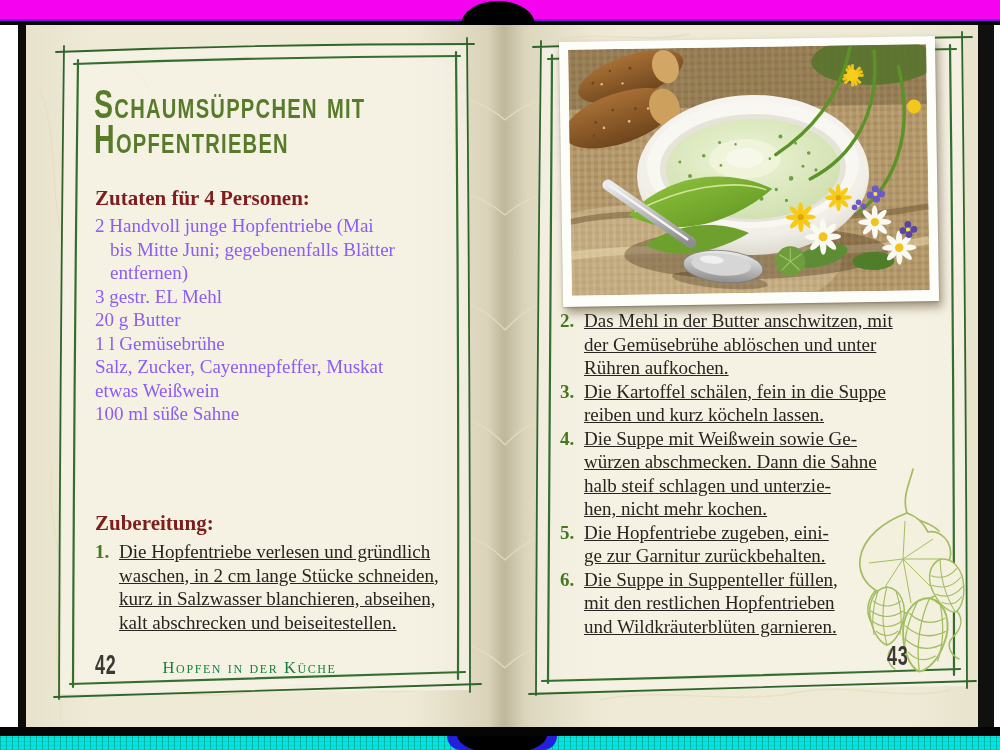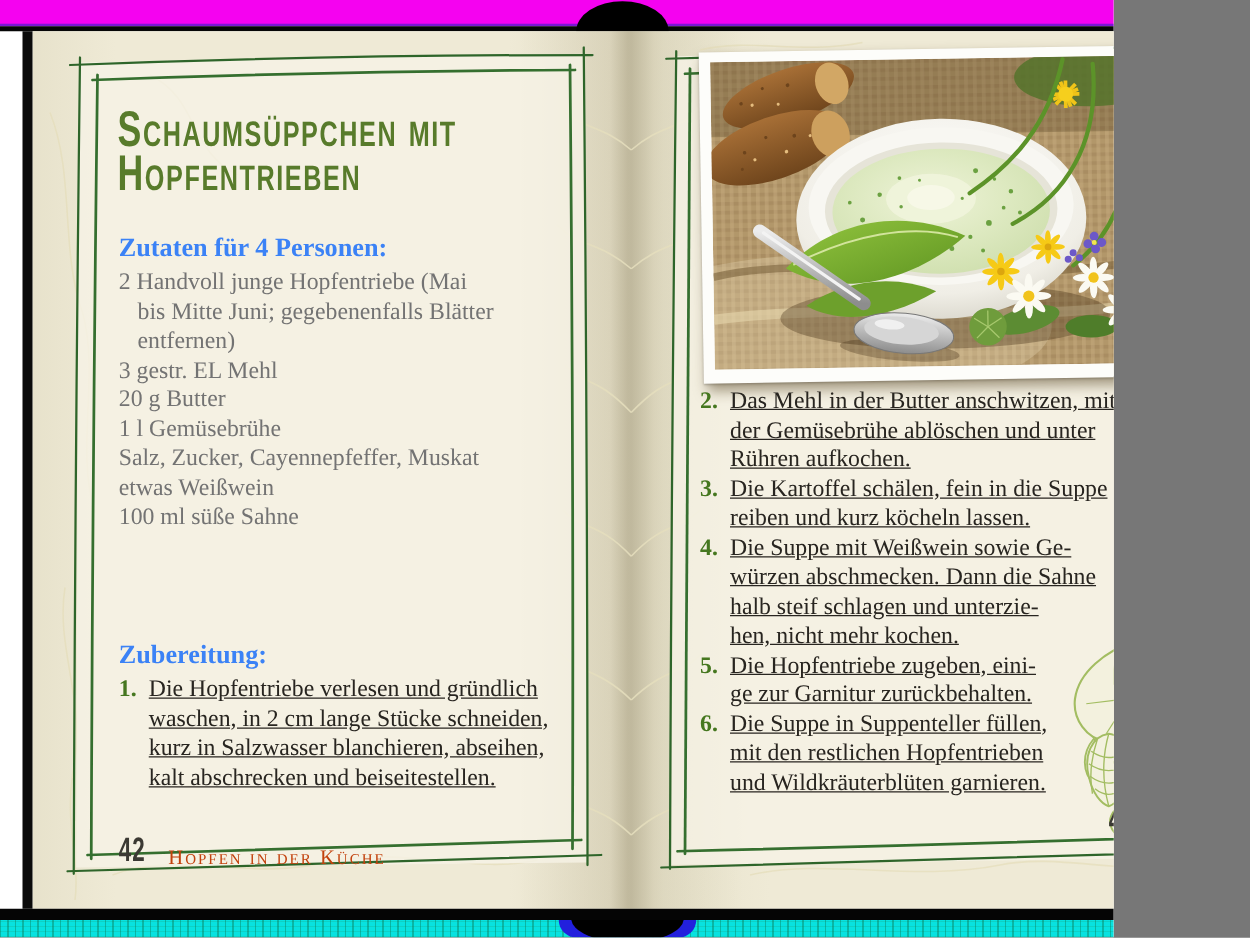--- a/index.html
+++ b/index.html
@@ -1,16 +1,16 @@
 <!DOCTYPE html>
 <html><head>
 <meta charset="utf-8">
 <style>
   html,body{margin:0;padding:0;background:#777;}
-  .screen{position:relative;width:891px;height:750px;background:#ffffff;overflow:hidden;
+  .screen{position:relative;width:1000px;height:750px;background:#ffffff;overflow:hidden;
           font-family:"Liberation Serif",serif;}
 
   
   .band-magenta{position:absolute;left:0;top:0;width:100%;height:21px;background:#f502f0;}
   .band-magenta::after{content:"";position:absolute;left:0;bottom:0;width:100%;height:2px;background:#3a22c4;opacity:.65;}
   .band-topblack{position:absolute;left:0;top:21px;width:100%;height:4px;background:#060606;}
   .notch-top{position:absolute;left:0;top:0;width:100%;height:25px;overflow:hidden;pointer-events:none;}
   .notch-top .dome{position:absolute;left:461px;top:1px;width:74px;height:48px;background:#000;border-radius:50%;}
 
   .band-botblack{position:absolute;left:0;top:727px;width:100%;height:9px;background:#050505;}
@@ -33,35 +33,35 @@
   .photo{position:absolute;left:561px;top:39px;width:358px;height:246px;background:#fdfdfa;
          padding:8px 9px 11px 9px;transform:rotate(-0.9deg);transform-origin:center;
          box-shadow:3px 6px 10px rgba(80,62,28,.5),0 1px 2px rgba(0,0,0,.25);}
   .photo svg{display:block;}
 
   
   .abs{position:absolute;}
   .title{left:94px;top:86px;width:380px;color:#587b2b;font-family:"Liberation Sans",sans-serif;
          font-weight:bold;font-variant:small-caps;font-size:34px;line-height:30px;letter-spacing:1.5px;
          transform:scale(.84,1.18);transform-origin:left top;white-space:pre;}
-  .green-head{font-size:21px;font-weight:bold;color:#3b82f6;font-family:"Liberation Serif",serif;}
+  .green-head{font-size:21px;font-weight:bold;color:#7f1d1d;font-family:"Liberation Serif",serif;}
   .ing-heading{left:95px;top:186px;}
-  .ingredients{left:95px;top:214px;width:380px;font-size:19px;line-height:23.5px;color:#737373;}
+  .ingredients{left:95px;top:214px;width:380px;font-size:19px;line-height:23.5px;color:#8b5cf6;}
   .ing{padding-left:15px;text-indent:-15px;white-space:pre;}
   .prep-heading{left:95px;top:511px;text-align:center;}
   .steps{font-size:19px;line-height:23.5px;color:#282520;}
   .steps-left{left:95px;top:540px;width:385px;}
   .steps-right{left:560px;top:309px;width:360px;}
   .step{display:flex;align-items:flex-start;}
   .step-num{flex:none;width:24px;color:#45771f;font-weight:bold;}
   .step-text{white-space:pre;text-decoration:underline;}
-  .footer-left{left:95px;top:669px;display:flex;align-items:flex-end;gap:12px;}
+  .footer-left{left:95px;top:654px;display:flex;align-items:center;gap:40px;}
   .pagenum{font-family:"Liberation Sans",sans-serif;font-weight:bold;font-size:23px;color:#3b3933;
            display:inline-block;transform:scale(.78,1.18);transform-origin:left bottom;letter-spacing:1px;}
-  .chapter{font-variant:small-caps;letter-spacing:1.6px;font-size:16.5px;color:#c2410c;}
+  .chapter{font-variant:small-caps;letter-spacing:1.6px;font-size:16.5px;color:#15803d;}
   .pagenum-right{left:887px;top:645px;}
   .hop{position:absolute;left:845px;top:463px;width:135px;height:215px;}
 </style>
 </head>
 <body>
 
 <div class="screen">
 
   <div class="band-magenta"></div>
   <div class="band-topblack"></div>

